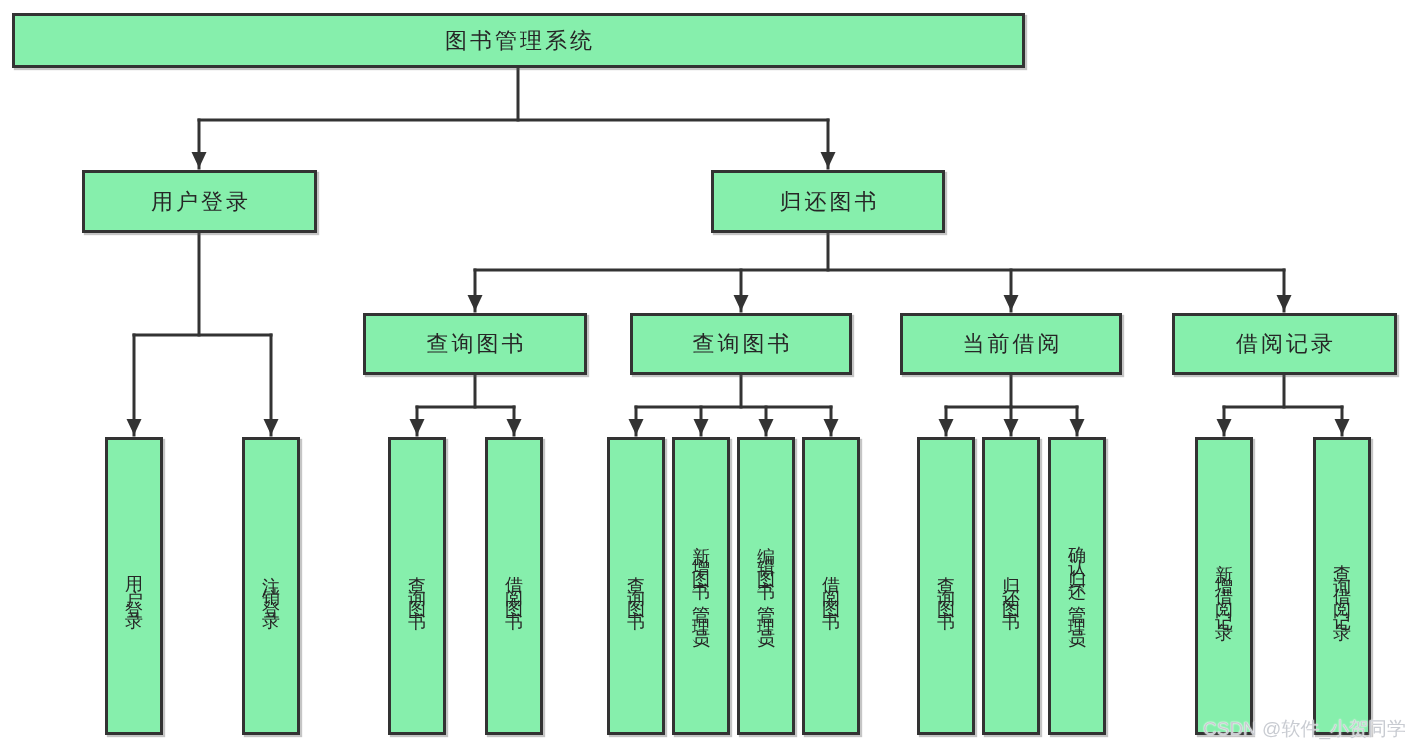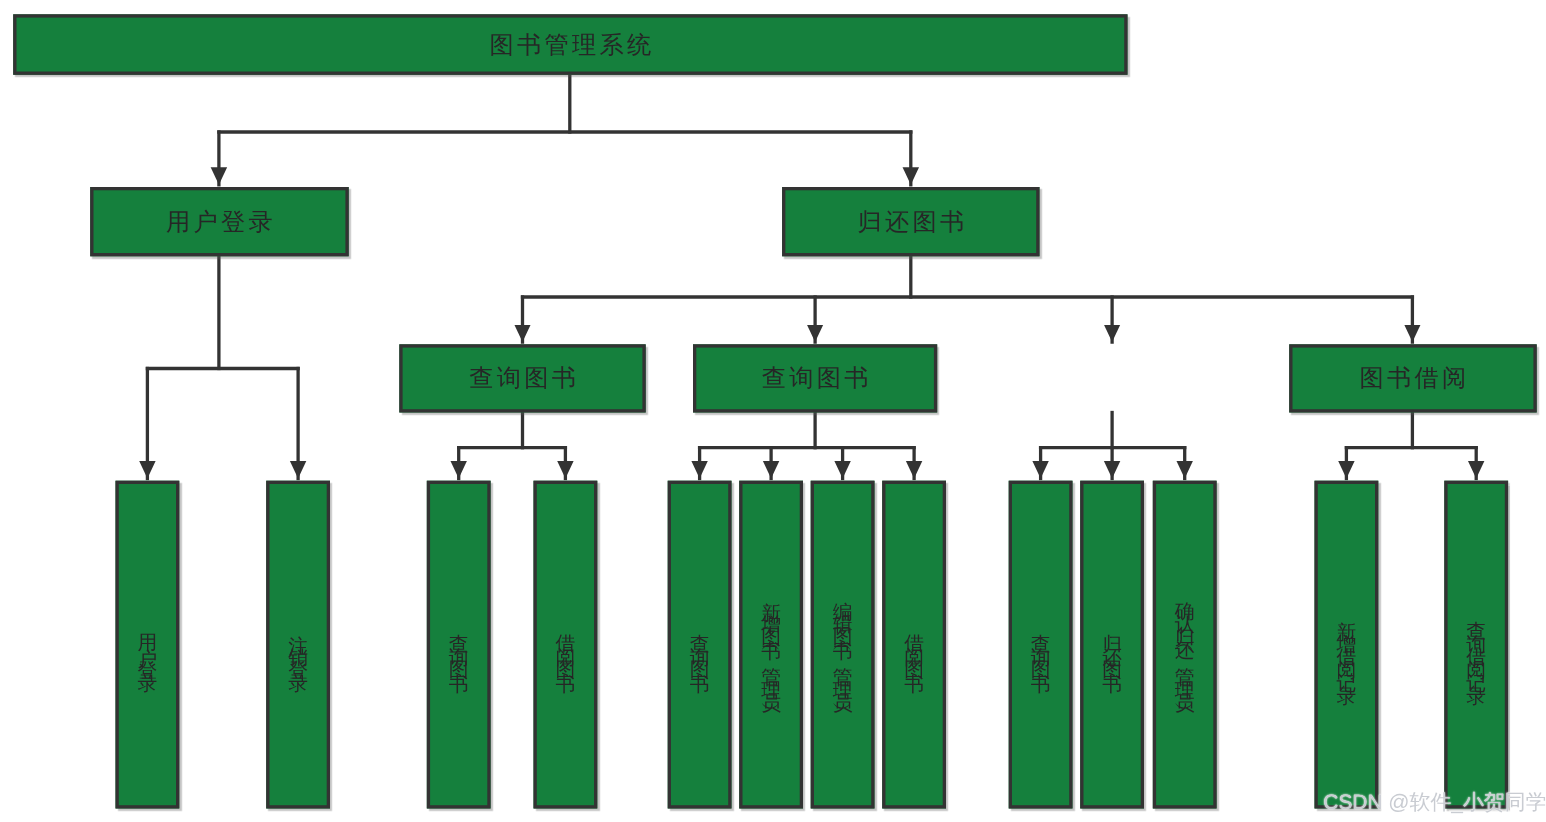--- a/index.html
+++ b/index.html
@@ -8,21 +8,21 @@
     width:1405px;height:747px;
     background:#ffffff;
     font-family:"Liberation Sans",sans-serif;
     overflow:hidden;
   }
   .wires{position:absolute;left:0;top:0;pointer-events:none;}
   .node{
     position:absolute;
     box-sizing:border-box;
     border:3px solid #333333;
-    background:#15803d;
+    background:#86efac;
     color:#262626;
     display:flex;
     align-items:center;
     justify-content:center;
     box-shadow:2px 2px 1px rgba(90,90,90,0.35);
   }
   .h-node{font-size:22px;letter-spacing:3px;white-space:nowrap;}
   .h-node span{transform:translateX(1.5px);} 
   .v-node{font-size:18px;}
   .v-node span{
@@ -107,22 +107,25 @@
   <div class="node h-node" style="left:711px;top:170px;width:234px;height:63px">
     <span>归还图书</span>
   </div>
 
   <div class="node h-node" style="left:363px;top:313px;width:224px;height:62px">
     <span>查询图书</span>
   </div>
   <div class="node h-node" style="left:630px;top:313px;width:222px;height:62px">
     <span>查询图书</span>
   </div>
+  <div class="node h-node" style="left:900px;top:313px;width:222px;height:62px">
+    <span>当前借阅</span>
+  </div>
   <div class="node h-node" style="left:1172px;top:313px;width:225px;height:62px">
-    <span>图书借阅</span>
+    <span>借阅记录</span>
   </div>
 
   <div class="node v-node" style="left:105px;top:437px;width:58px;height:298px">
     <span>用户登录</span>
   </div>
   <div class="node v-node" style="left:242px;top:437px;width:58px;height:298px">
     <span>注销登录</span>
   </div>
 
   <div class="node v-node" style="left:388px;top:437px;width:58px;height:298px">

